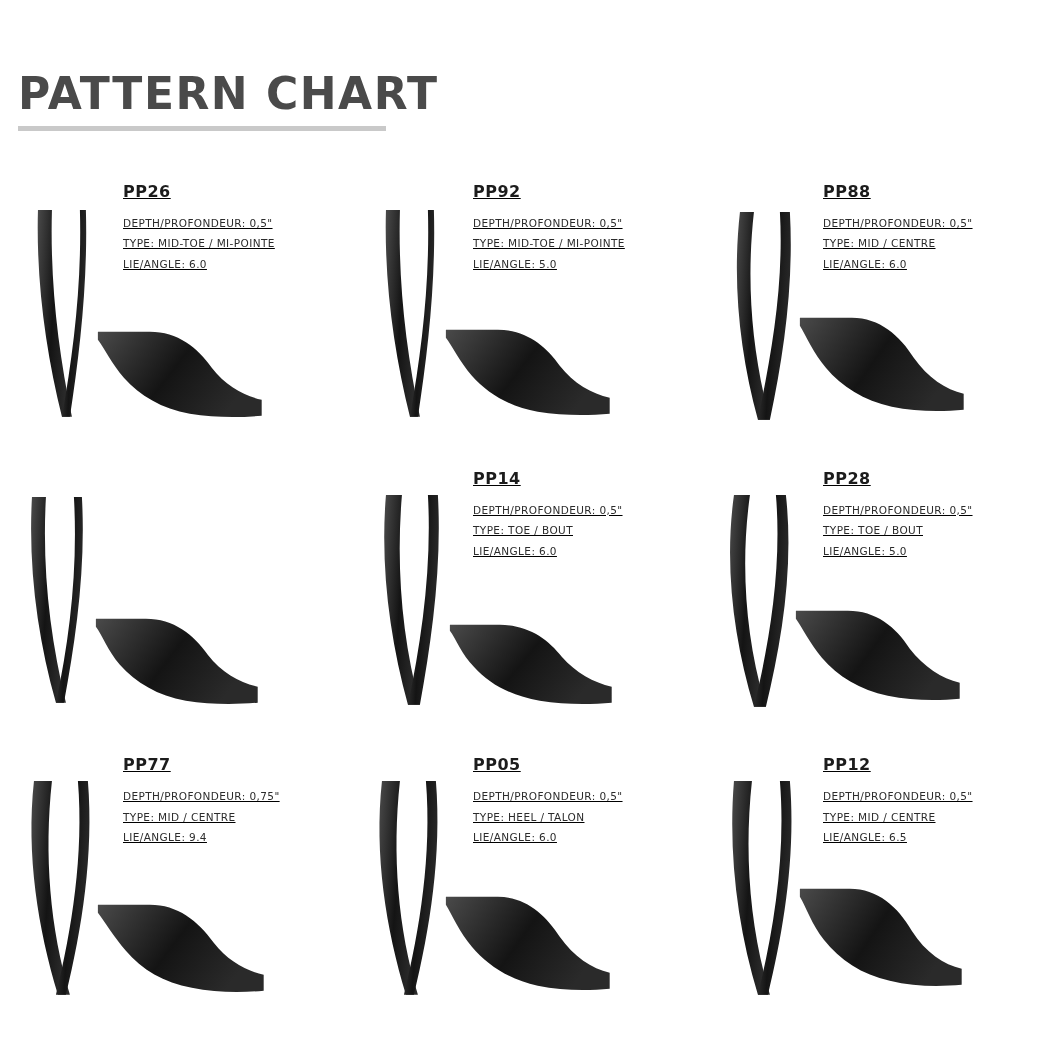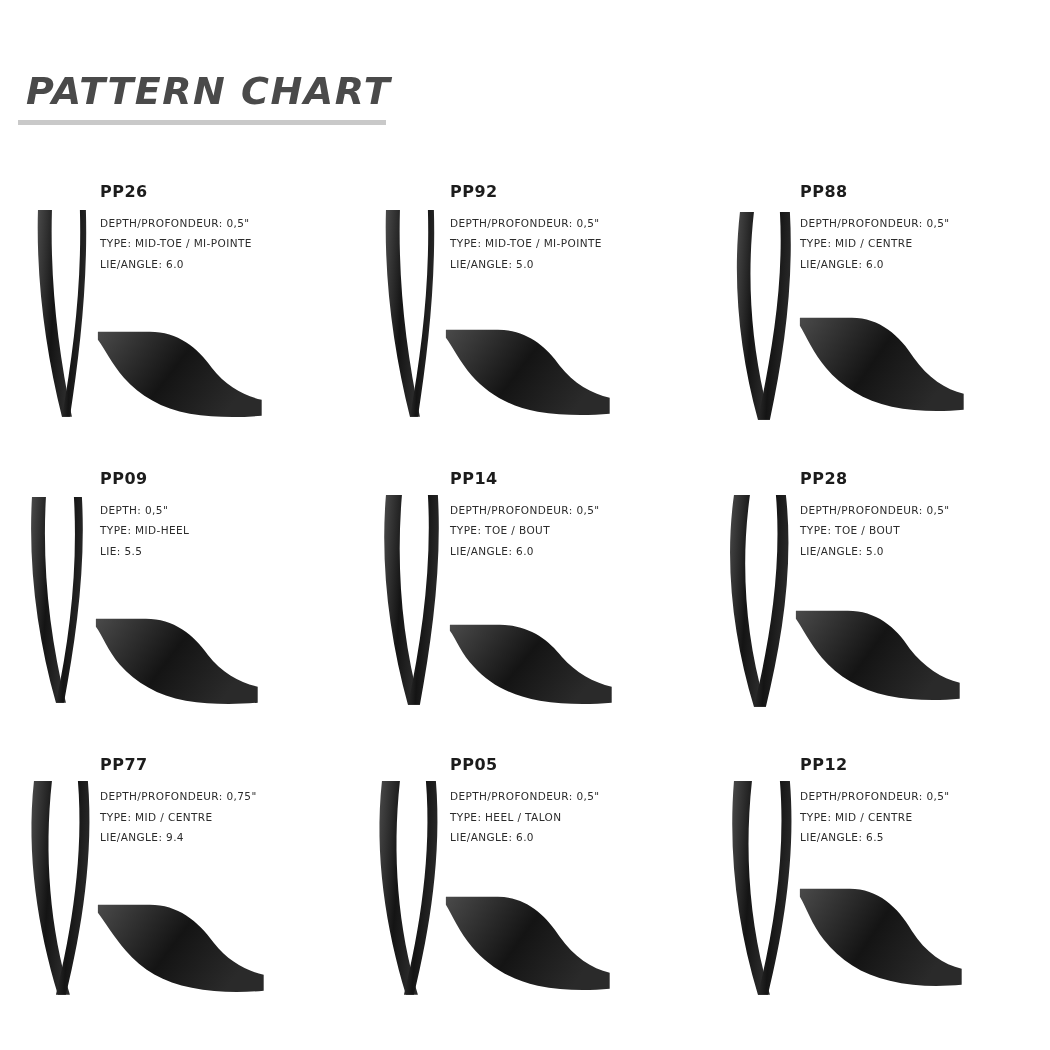--- a/index.html
+++ b/index.html
@@ -20,27 +20,26 @@
   
   .header {
     position: absolute;
     left: 18px;
     top: 72px;
     width: 1014px;
   }
   .title {
     font-family: "DejaVu Sans", sans-serif;
     font-weight: 700;
-    font-size: 38px;
+    font-size: 44px;
     letter-spacing: 1.5px;
     color: #4a4a4a;
     line-height: 1;
-    margin: 0 0 10px 8px;
+    margin: 0 0 10px 0;
     text-transform: uppercase;
-    font-style: italic;
   }
   .title-rule {
     width: 368px;
     height: 5px;
     background: #c9c9c9;
   }
 
   
   .grid {
     position: absolute;
@@ -62,23 +61,24 @@
     left: 0;
     top: 0;
     width: 100%;
     height: 100%;
   }
   .art svg { display: block; width: 100%; height: 100%; }
 
   
   .info {
     position: absolute;
-    left: 100px;
+    left: 123px;
     top: 10px;
     width: 210px;
+    text-decoration: underline;
   }
   .code {
     font-family: "DejaVu Sans", sans-serif;
     font-weight: 700;
     font-size: 16px;
     letter-spacing: 0.5px;
     color: #1c1c1c;
     margin: 0 0 12px 0;
   }
   .spec {
@@ -182,26 +182,20 @@
               <stop offset="0" stop-color="#4a4a4a"></stop>
                 <stop offset="0.55" stop-color="#141414"></stop>
                 <stop offset="1" stop-color="#2a2a2a"></stop>
             </linearGradient>
           </defs>
           <path d="M32 38 C28 110 38 180 56 244 L66 244 C50 178 42 110 46 38 Z" fill="url(#g4)"></path>
           <path d="M82 38 C86 110 76 180 64 244 L56 244 C70 178 78 110 74 38 Z" fill="url(#g4)"></path>
           <path d="M96 160 L146 160 C174 160 194 176 208 196 C222 214 240 224 258 228 L258 244 C236 246 210 246 186 242 C158 237 136 224 120 206 C108 192 102 176 96 168 Z" fill="url(#g4)"></path>
         </svg>
       </div>
-      <div class="info">
-        <div class="code">PP09</div>
-        <div class="spec">DEPTH: 0,5"</div>
-        <div class="spec">TYPE: MID-HEEL</div>
-        <div class="spec">LIE: 5.5</div>
-      </div>
     </div>
 
     <div class="cell">
       <div class="art">
         <svg viewBox="0 0 350 287" preserveAspectRatio="xMinYMin meet">
           <defs>
             <linearGradient id="g5" x1="0" y1="0" x2="1" y2="0.4">
               <stop offset="0" stop-color="#4a4a4a"></stop>
                 <stop offset="0.55" stop-color="#141414"></stop>
                 <stop offset="1" stop-color="#2a2a2a"></stop>

